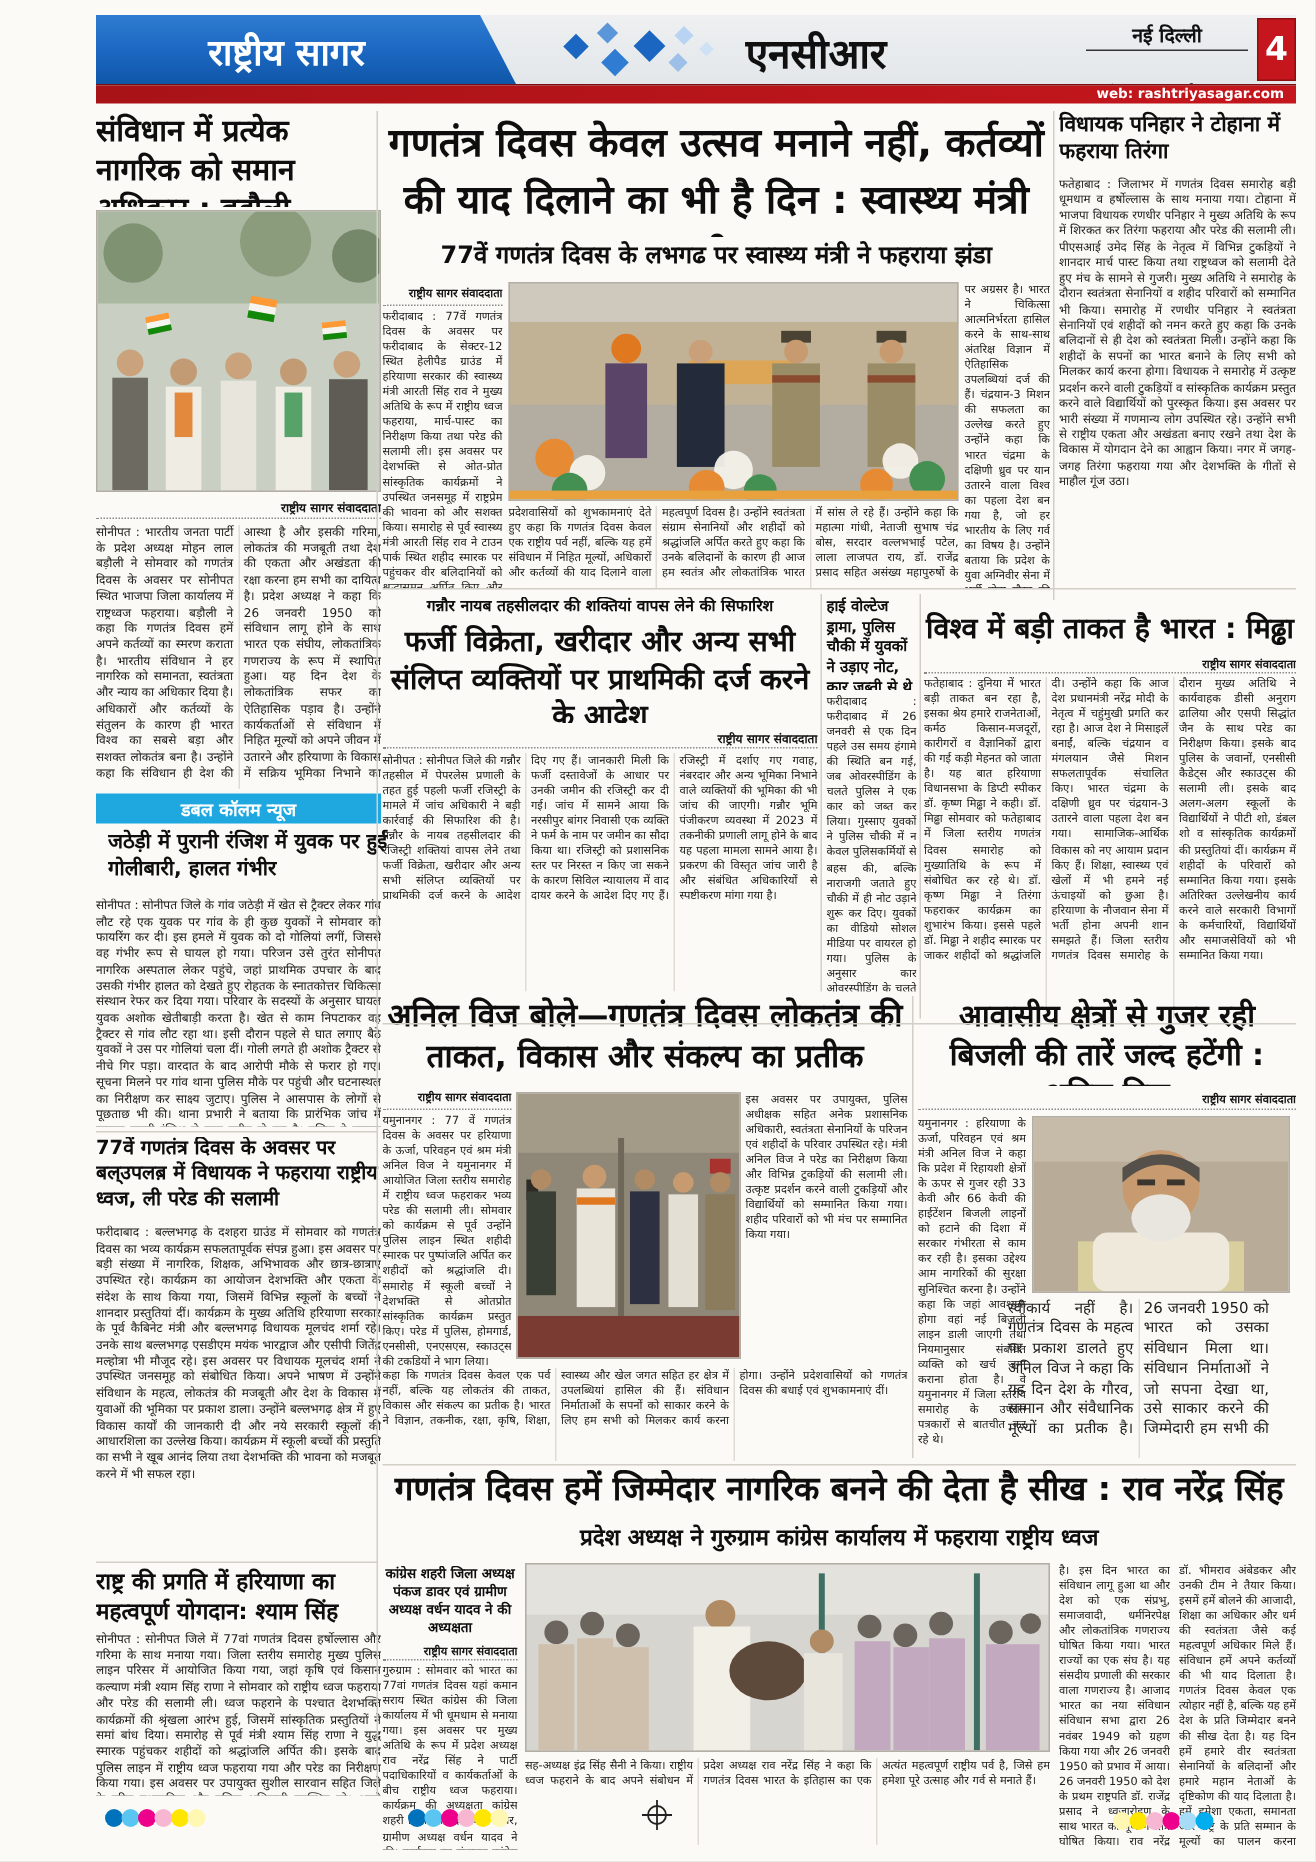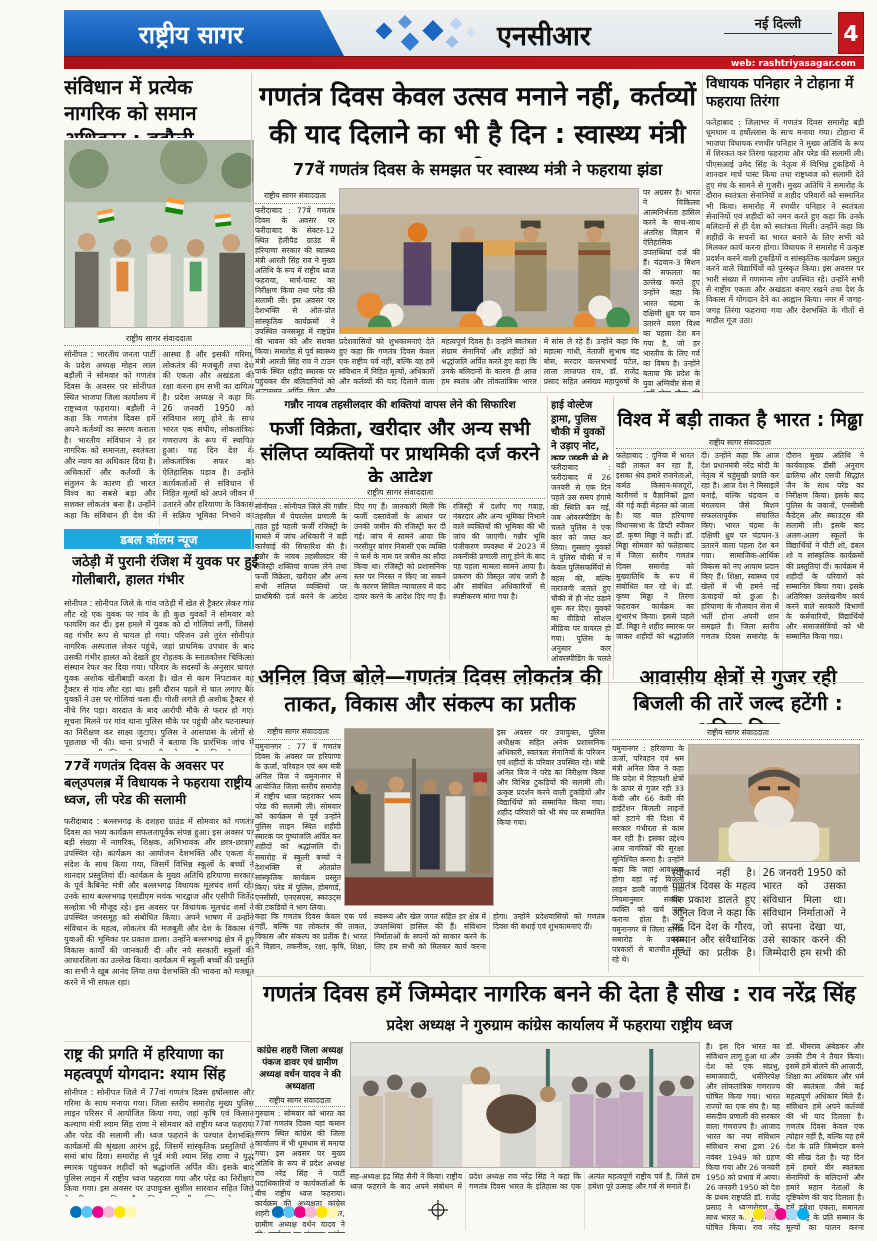--- a/index.html
+++ b/index.html
@@ -4,21 +4,21 @@
 <style>
   *{margin:0;padding:0;box-sizing:border-box}
   html,body{background:#dcdad5}
   body{font-family:"DejaVu Sans","Liberation Sans",sans-serif}
   .page{position:relative;width:877px;height:1241px;margin:0 auto;background:#fbfaf6;overflow:hidden}
 
   .blk{position:absolute;overflow:hidden}
   .head{font-weight:700;color:#0e0e0e;line-height:1.3;text-align:center}
   .head-left{text-align:left}
   .body-text{font-size:8px;line-height:1.34;color:#20201e;text-align:justify}
-  .byline{font-weight:400;font-size:8px;color:#151515;text-align:center;border-bottom:1px dotted #8a8a8a;padding-bottom:1px}
+  .byline{font-weight:700;font-size:8px;color:#151515;text-align:right;border-bottom:1px dotted #8a8a8a;padding-bottom:1px}
   .cols2{column-count:2;column-gap:7px;column-rule:1px solid #e0dcd4}
   .cols3{column-count:3;column-gap:7px;column-rule:1px solid #e0dcd4}
   .photo{border:1px solid #b2aea6;background:#cfccc4}
   .photo svg{display:block;width:100%;height:100%}
 
   
   .masthead{left:64px;top:10px;width:800px;height:46px;background:linear-gradient(180deg,#eef0f1,#e3e7ea)}
   .mast-blue{position:absolute;left:0;top:0;width:280px;height:46px;color:#fff;font-weight:700;font-size:24px;
     display:flex;align-items:center;justify-content:center;padding-right:26px;
     background:linear-gradient(180deg,#2f7cd2 0%,#1b66c0 55%,#0f57a8 100%);
@@ -205,21 +205,21 @@
   <h3 class="blk head head-left j-head">जठेड़ी में पुरानी रंजिश में युवक पर हुई गोलीबारी, हालत गंभीर</h3>
   <div class="blk body-text j-body">सोनीपत : सोनीपत जिले के गांव जठेड़ी में खेत से ट्रैक्टर लेकर गांव लौट रहे एक युवक पर गांव के ही कुछ युवकों ने सोमवार को फायरिंग कर दी। इस हमले में युवक को दो गोलियां लगीं, जिससे वह गंभीर रूप से घायल हो गया। परिजन उसे तुरंत सोनीपत नागरिक अस्पताल लेकर पहुंचे, जहां प्राथमिक उपचार के बाद उसकी गंभीर हालत को देखते हुए रोहतक के स्नातकोत्तर चिकित्सा संस्थान रेफर कर दिया गया। परिवार के सदस्यों के अनुसार घायल युवक अशोक खेतीबाड़ी करता है। खेत से काम निपटाकर वह ट्रैक्टर से गांव लौट रहा था। इसी दौरान पहले से घात लगाए बैठे युवकों ने उस पर गोलियां चला दीं। गोली लगते ही अशोक ट्रैक्टर से नीचे गिर पड़ा। वारदात के बाद आरोपी मौके से फरार हो गए। सूचना मिलने पर गांव थाना पुलिस मौके पर पहुंची और घटनास्थल का निरीक्षण कर साक्ष्य जुटाए। पुलिस ने आसपास के लोगों से पूछताछ भी की। थाना प्रभारी ने बताया कि प्रारंभिक जांच में मामला पुरानी रंजिश से जुड़ा प्रतीत हो रहा है। पुलिस ने मामला दर्ज कर लिया है और आरोपियों की पहचान कर ली गई है। उनकी गिरफ्तारी के लिए संभावित ठिकानों पर दबिश दी जा रही है।</div>
 
   <h3 class="blk head head-left k-head">77वें गणतंत्र दिवस के अवसर पर बल्उपलब़ में विधायक ने फहराया राष्ट्रीय ध्वज, ली परेड की सलामी</h3>
   <div class="blk body-text k-body">फरीदाबाद : बल्लभगढ़ के दशहरा ग्राउंड में सोमवार को गणतंत्र दिवस का भव्य कार्यक्रम सफलतापूर्वक संपन्न हुआ। इस अवसर पर बड़ी संख्या में नागरिक, शिक्षक, अभिभावक और छात्र-छात्राएं उपस्थित रहे। कार्यक्रम का आयोजन देशभक्ति और एकता के संदेश के साथ किया गया, जिसमें विभिन्न स्कूलों के बच्चों ने शानदार प्रस्तुतियां दीं। कार्यक्रम के मुख्य अतिथि हरियाणा सरकार के पूर्व कैबिनेट मंत्री और बल्लभगढ़ विधायक मूलचंद शर्मा रहे। उनके साथ बल्लभगढ़ एसडीएम मयंक भारद्वाज और एसीपी जितेंद्र मल्होत्रा भी मौजूद रहे। इस अवसर पर विधायक मूलचंद शर्मा ने उपस्थित जनसमूह को संबोधित किया। अपने भाषण में उन्होंने संविधान के महत्व, लोकतंत्र की मजबूती और देश के विकास में युवाओं की भूमिका पर प्रकाश डाला। उन्होंने बल्लभगढ़ क्षेत्र में हुए विकास कार्यों की जानकारी दी और नये सरकारी स्कूलों की आधारशिला का उल्लेख किया। कार्यक्रम में स्कूली बच्चों की प्रस्तुति का सभी ने खूब आनंद लिया तथा देशभक्ति की भावना को मजबूत करने में भी सफल रहा।</div>
 
   <h3 class="blk head head-left l-head">राष्ट्र की प्रगति में हरियाणा का महत्वपूर्ण योगदान: श्याम सिंह राणा</h3>
   <div class="blk body-text l-body">सोनीपत : सोनीपत जिले में 77वां गणतंत्र दिवस हर्षोल्लास और गरिमा के साथ मनाया गया। जिला स्तरीय समारोह मुख्य पुलिस लाइन परिसर में आयोजित किया गया, जहां कृषि एवं किसान कल्याण मंत्री श्याम सिंह राणा ने सोमवार को राष्ट्रीय ध्वज फहराया और परेड की सलामी ली। ध्वज फहराने के पश्चात देशभक्ति कार्यक्रमों की श्रृंखला आरंभ हुई, जिसमें सांस्कृतिक प्रस्तुतियों ने समां बांध दिया। समारोह से पूर्व मंत्री श्याम सिंह राणा ने युद्ध स्मारक पहुंचकर शहीदों को श्रद्धांजलि अर्पित की। इसके बाद पुलिस लाइन में राष्ट्रीय ध्वज फहराया गया और परेड का निरीक्षण किया गया। इस अवसर पर उपायुक्त सुशील सारवान सहित जिले के वरिष्ठ प्रशासनिक और पुलिस अधिकारी उपस्थित रहे। अपने संबोधन में मंत्री श्याम सिंह राणा ने कहा कि राष्ट्र की प्रगति में हरियाणा का महत्वपूर्ण योगदान रहा है। वर्तमान में हरियाणा प्रति व्यक्ति आय के मामले में देश के बड़े राज्यों में अग्रणी स्थान पर है।</div>
 
   <h1 class="blk head b-head">गणतंत्र दिवस केवल उत्सव मनाने नहीं, कर्तव्यों की याद दिलाने का भी है दिन : स्वास्थ्य मंत्री आरती राव</h1>
-  <h2 class="blk head b-sub">77वें गणतंत्र दिवस के समझत पर स्वास्थ्य मंत्री ने फहराया झंडा</h2>
+  <h2 class="blk head b-sub">77वें गणतंत्र दिवस के लभगढ पर स्वास्थ्य मंत्री ने फहराया झंडा</h2>
   <div class="blk byline b-byline">राष्ट्रीय सागर संवाददाता</div>
   <div class="blk body-text b-col1">फरीदाबाद : 77वें गणतंत्र दिवस के अवसर पर फरीदाबाद के सेक्टर-12 स्थित हेलीपैड ग्राउंड में हरियाणा सरकार की स्वास्थ्य मंत्री आरती सिंह राव ने मुख्य अतिथि के रूप में राष्ट्रीय ध्वज फहराया, मार्च-पास्ट का निरीक्षण किया तथा परेड की सलामी ली। इस अवसर पर देशभक्ति से ओत-प्रोत सांस्कृतिक कार्यक्रमों ने उपस्थित जनसमूह में राष्ट्रप्रेम की भावना को और सशक्त किया। समारोह से पूर्व स्वास्थ्य मंत्री आरती सिंह राव ने टाउन पार्क स्थित शहीद स्मारक पर पहुंचकर वीर बलिदानियों को श्रद्धासुमन अर्पित किए और उनके अदम्य साहस व सर्वोच्च बलिदान को नमन किया। उन्होंने कहा कि राष्ट्र की स्वतंत्रता और संप्रभुता की रक्षा में शहीदों का योगदान सदैव स्मरणीय रहेगा। आरती राव ने</div>
   <div class="blk photo b-photo">
     <svg viewBox="0 0 300 146" preserveAspectRatio="none">
       <rect width="300" height="146" fill="#b3aca0"></rect>
       <rect width="300" height="26" fill="#cfc9bd"></rect>
       <rect y="26" width="300" height="56" fill="#c2b295"></rect>
       <rect x="120" y="52" width="70" height="16" fill="#e8a13c" opacity="0.7"></rect>
       <g>
           <circle cx="78" cy="44" r="10" fill="#e07820"></circle>

